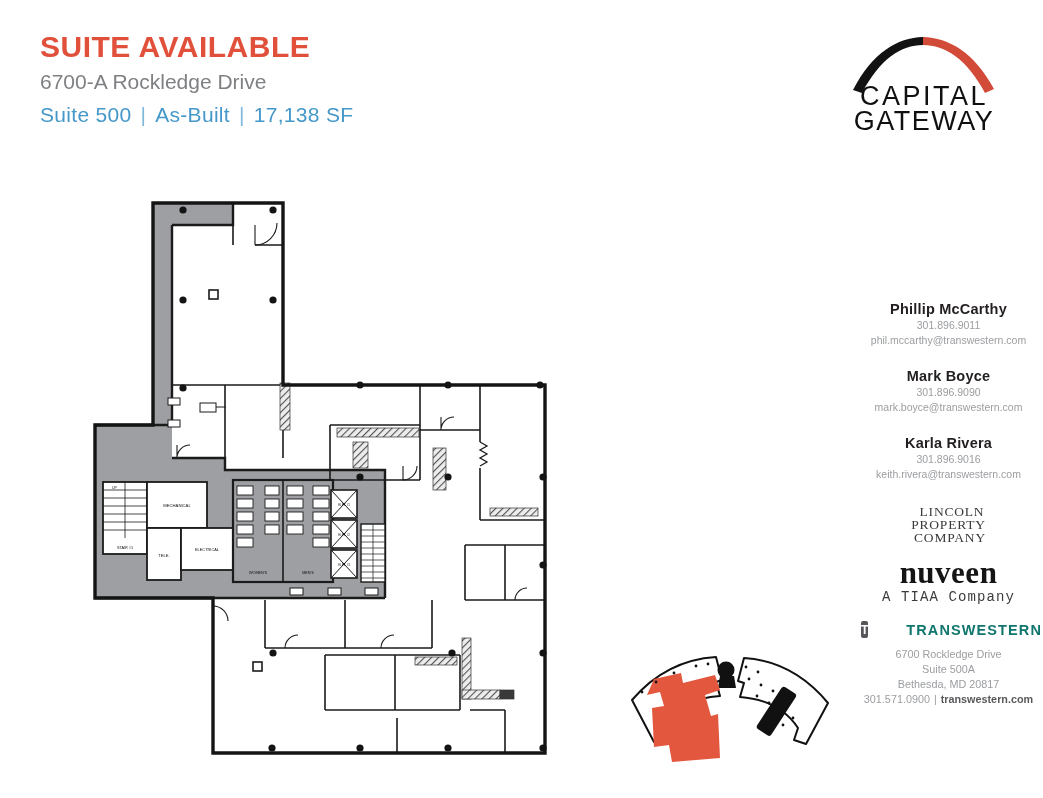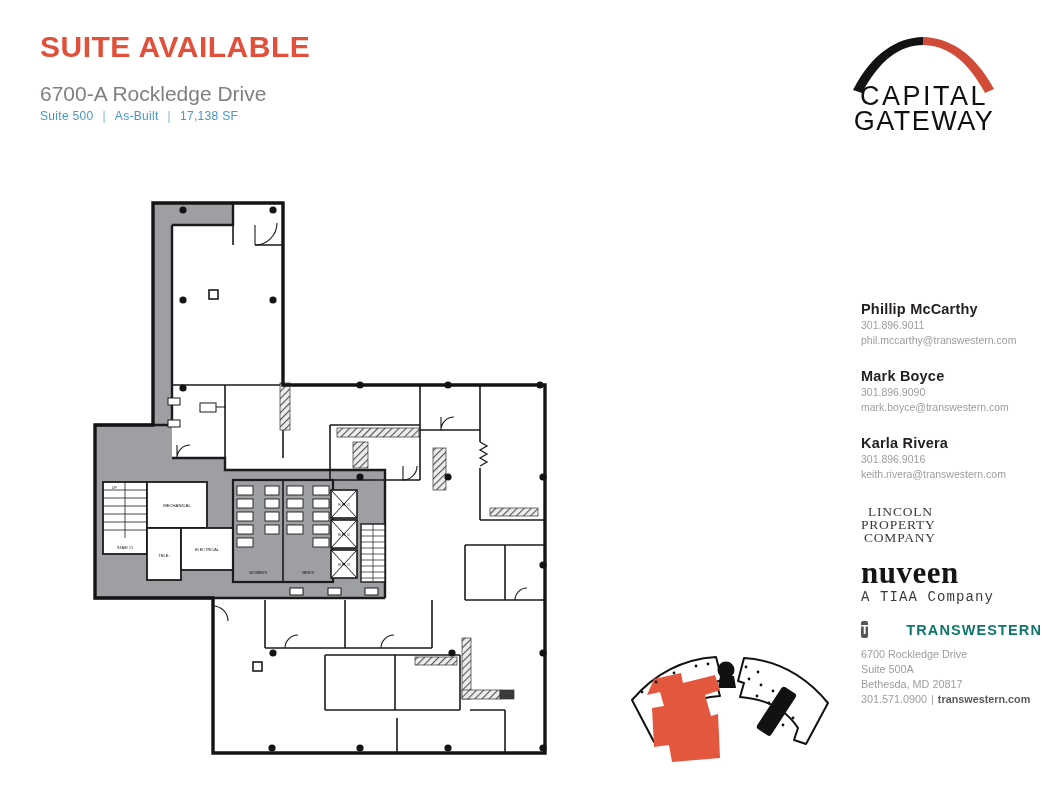--- a/index.html
+++ b/index.html
@@ -4,25 +4,25 @@
 <style>
   html,body{margin:0;padding:0;}
   body{
     width:1043px;height:798px;position:relative;overflow:hidden;
     background:#ffffff;font-family:"Liberation Sans",sans-serif;
     -webkit-font-smoothing:antialiased;
   }
   
   .hdr{position:absolute;left:40px;top:30px;}
   .hdr-title{font-size:30px;font-weight:bold;letter-spacing:.5px;color:#E0503A;line-height:34px;}
-  .hdr-sub{font-size:21px;color:#7E8083;line-height:27px;margin-top:16px;}
-  .hdr-specs{font-size:12px;color:#4598C9;margin-top:2px;letter-spacing:.3px;}
+  .hdr-sub{font-size:21px;color:#7E8083;line-height:27px;margin-top:4px;}
+  .hdr-specs{font-size:21px;color:#4598C9;margin-top:8px;letter-spacing:.3px;}
   .hdr-specs .sep{padding:0 9px;color:#7FB9DC;}
   
-  .rightcol{position:absolute;left:861px;top:300px;width:175px;}
+  .rightcol{position:absolute;left:861px;top:300px;width:175px;text-align:center;}
   .contact{margin-bottom:19px;}
   .contact .c-name{font-size:14.5px;font-weight:bold;color:#231F20;line-height:18px;letter-spacing:.2px;}
   .contact .c-phone,.contact .c-email{font-size:10.5px;color:#9B9DA0;line-height:15px;}
   .lincoln{font-family:"Liberation Serif",serif;color:#3A3A3C;font-size:13.5px;line-height:13px;letter-spacing:.8px;margin-top:23px;}
   .lincoln div:nth-child(1){margin-left:7px;}
   .lincoln div:nth-child(3){margin-left:3px;}
   .nuveen{margin-top:15px;}
   .nuveen .nv-word{font-family:Liberation Serif, serif;font-weight:bold;font-size:31px;line-height:28px;color:#151515;letter-spacing:.5px;}
   .nuveen .nv-tag{font-family:Liberation Mono, monospace;font-size:14px;letter-spacing:1.1px;color:#3c3c3c;margin-top:2px;}
   .tw{margin-top:16px;display:flex;align-items:center;}

